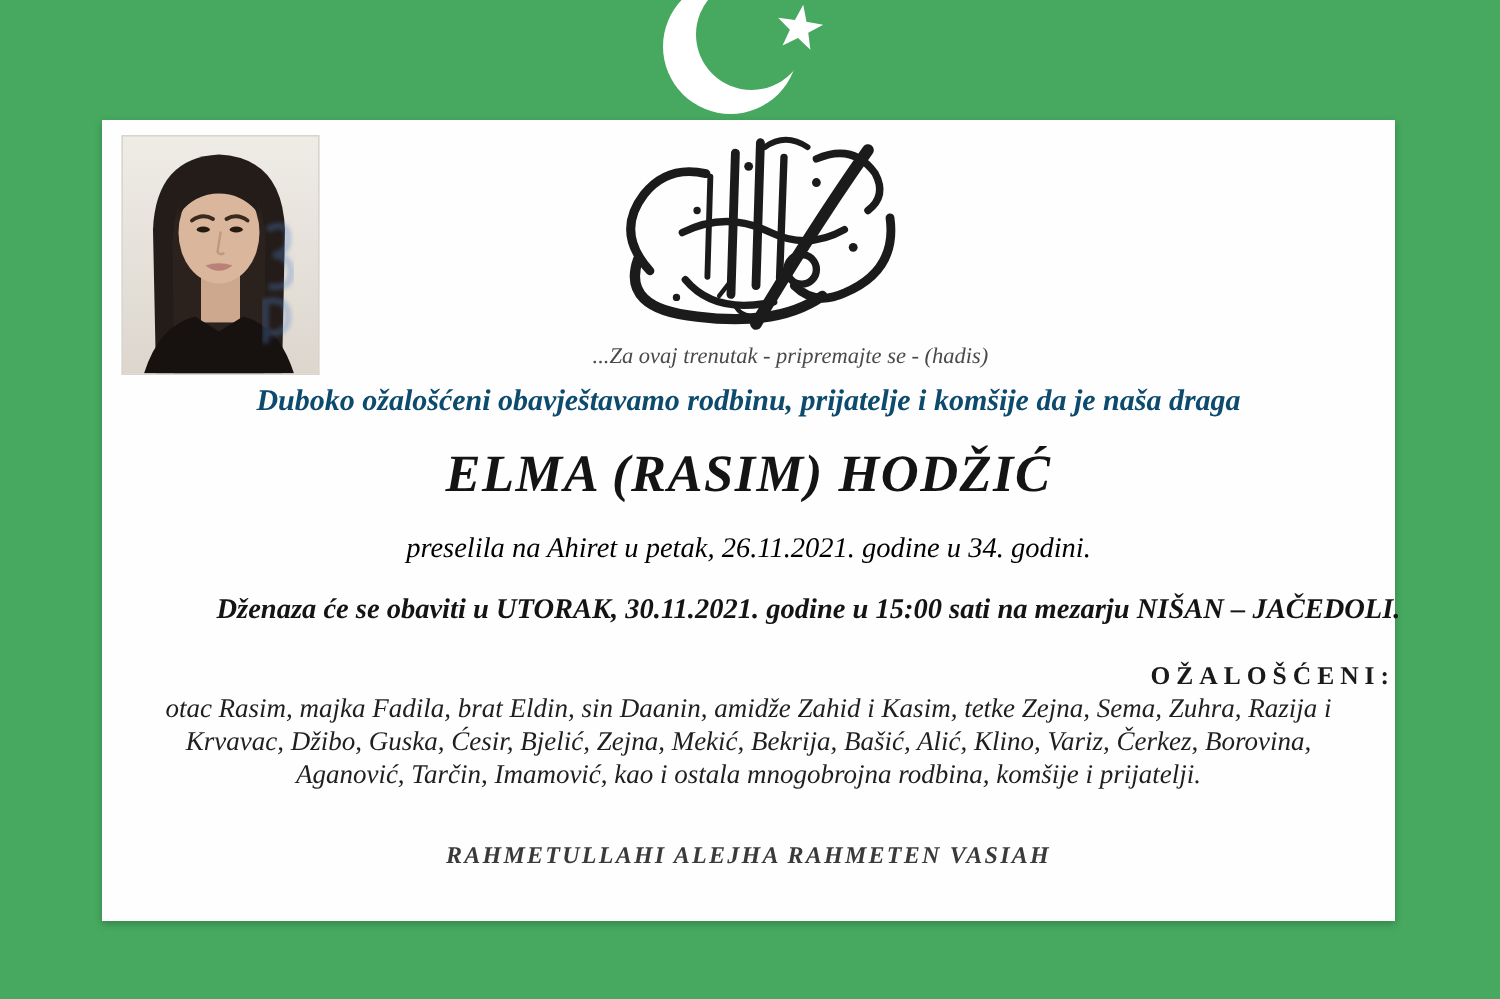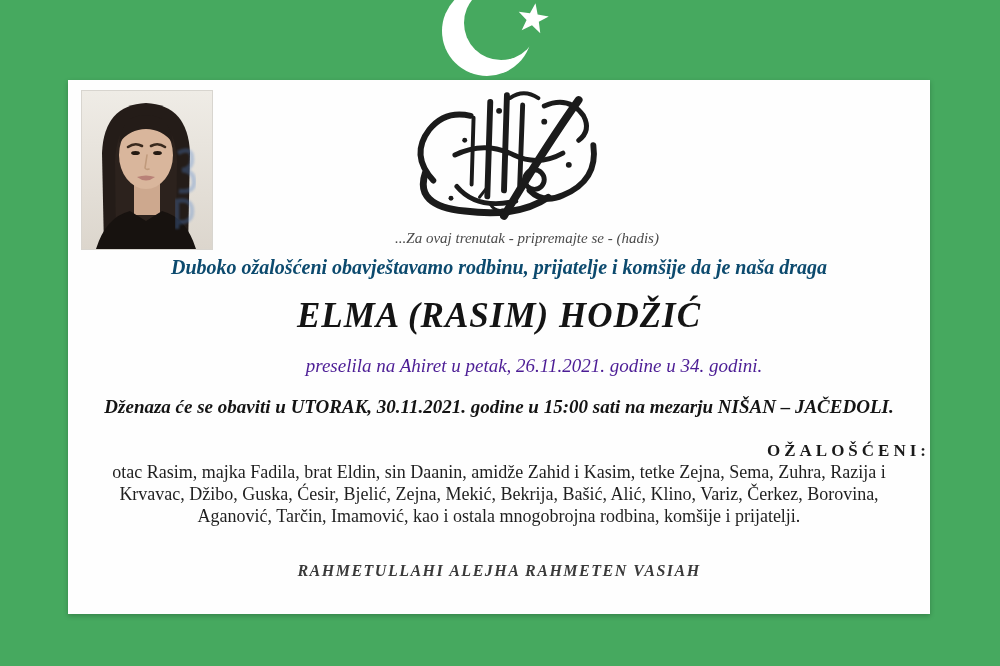--- a/index.html
+++ b/index.html
@@ -80,41 +80,42 @@
     font-size: 35px;
     font-style: italic;
     font-weight: bold;
     letter-spacing: 1px;
     color: #141414;
   }
   .death {
     top: 275px;
     font-size: 19px;
     font-style: italic;
-    color: #4c1d95;
-    padding-left: 35px;
+    color: #000000;
   }
   .funeral {
     top: 316px;
     font-size: 19px;
     font-style: italic;
     font-weight: bold;
     color: #141414;
+    margin-left: 40px;
   }
   .mourners-heading {
     top: 361px;
     font-size: 17px;
     font-weight: bold;
     letter-spacing: 4px;
     color: #1a1a1a;
     text-align: right;
   }
   .mourners {
     top: 381px;
     font-size: 18px;
+    font-style: italic;
     line-height: 22px;
     color: #1f1f1f;
   }
   .closing {
     top: 482px;
     font-size: 16px;
     font-style: italic;
     font-weight: bold;
     letter-spacing: 1.5px;
     color: #3a3a3a;

